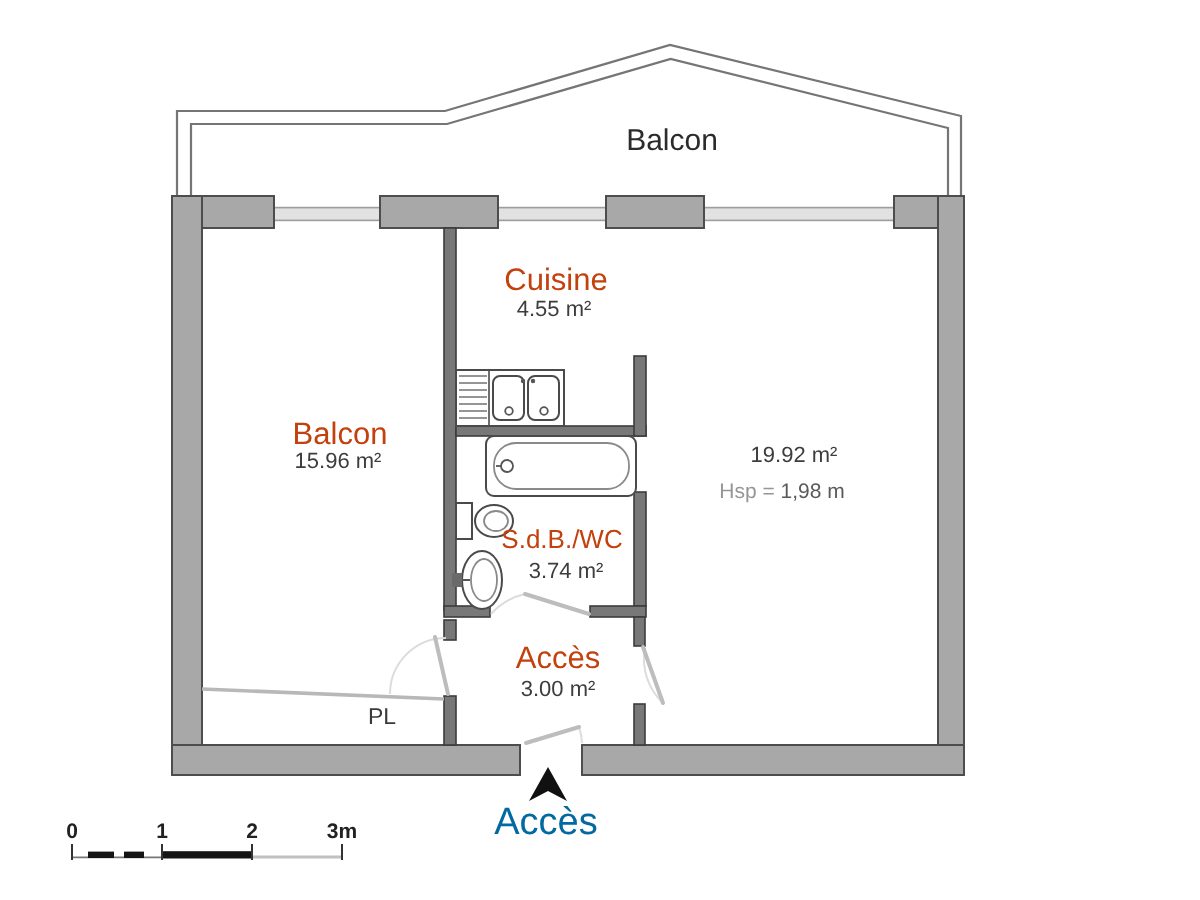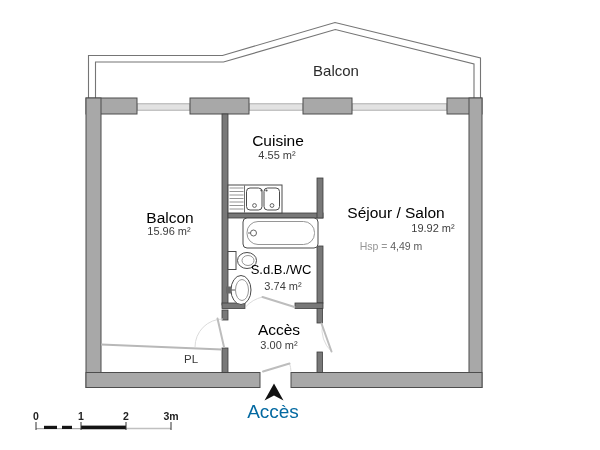--- a/index.html
+++ b/index.html
@@ -2,21 +2,21 @@
 <html><head>
 <meta charset="utf-8">
 <style>
   html,body{margin:0;padding:0;background:#ffffff;}
   .stage{
     position:relative;width:492px;height:450px;background:#ffffff;overflow:hidden;
     font-family:"Liberation Sans","DejaVu Sans",sans-serif;color:#2e2e2e;
   }
   .stage svg{position:absolute;left:0;top:0;}
   .lbl{position:absolute;white-space:nowrap;transform:translateX(-50%);line-height:1.05;}
-  .room-name{font-size:15.5px;color:#000000;}
+  .room-name{font-size:15.5px;color:#c2410c;}
   .room-area{font-size:11px;color:#3d3d3d;}
   .balcon{font-size:15px;color:#2b2b2b;}
   .acces{font-size:19px;color:#0369a1;}
   .pl{font-size:11.5px;color:#3a3a3a;}
   .hsp{font-size:10.5px;}
   .hsp .dim{color:#969696;}
   .hsp .val{color:#5a5a5a;}
   .compass-letter{
     position:absolute;font-size:9.5px;font-weight:bold;color:#111;
     transform-origin:center center;
@@ -158,23 +158,22 @@
   </svg>
 
   <div class="lbl balcon" style="left:336px;top:63px;">Balcon</div>
 
   <div class="lbl room-name" style="left:170px;top:210px;">Balcon</div>
   <div class="lbl room-area" style="left:169px;top:226px;">15.96 m²</div>
 
   <div class="lbl room-name" style="left:278px;top:133px;">Cuisine</div>
   <div class="lbl room-area" style="left:277px;top:150px;">4.55 m²</div>
 
-  <div class="lbl room-name" style="left:396px;top:205px;">Séjour / Salon</div>
-  <div class="lbl room-area" style="left:397px;top:223px;margin-left:36px;">19.92 m²</div>
-  <div class="lbl hsp" style="left:391px;top:241px;"><span class="dim">Hsp = </span><span class="val"> 4,49 m</span></div>
+  <div class="lbl room-area" style="left:397px;top:223px;">19.92 m²</div>
+  <div class="lbl hsp" style="left:391px;top:241px;"><span class="dim">Hsp = </span><span class="val"> 1,98 m</span></div>
 
   <div class="lbl room-name" style="left:281px;top:263px;font-size:13px;">S.d.B./WC</div>
   <div class="lbl room-area" style="left:283px;top:281px;">3.74 m²</div>
 
   <div class="lbl room-name" style="left:279px;top:322px;">Accès</div>
   <div class="lbl room-area" style="left:279px;top:340px;">3.00 m²</div>
 
   <div class="lbl pl" style="left:155px;top:353px;margin-left:36px;">PL</div>
 
   <div class="lbl acces" style="left:273px;top:402px;">Accès</div>

